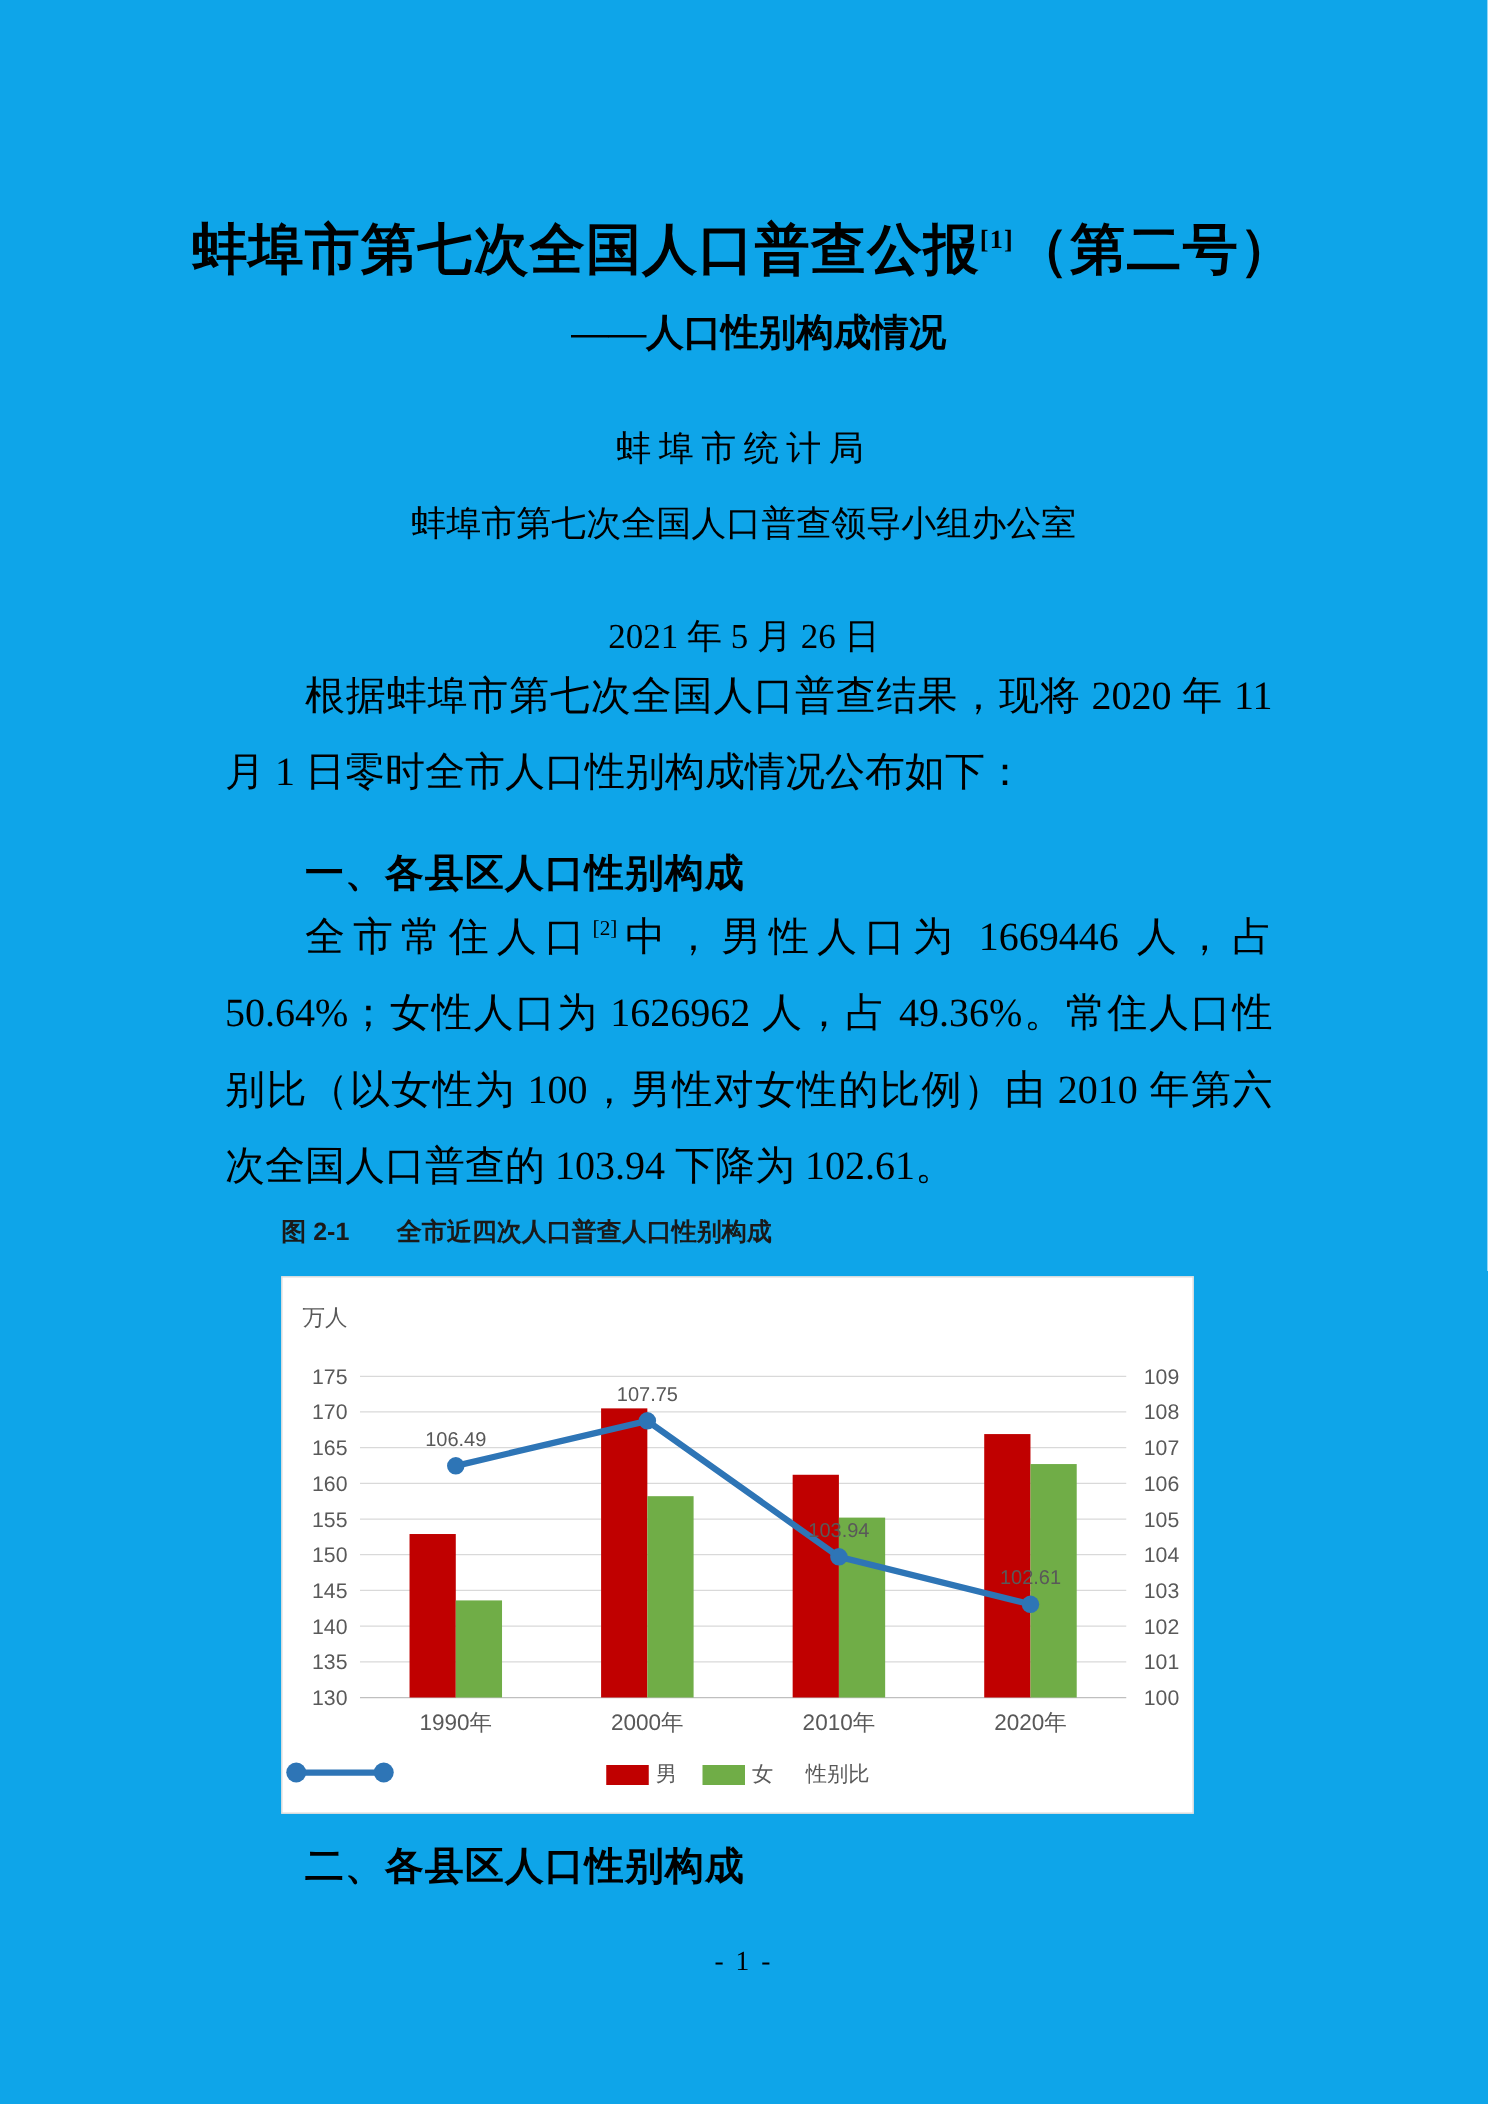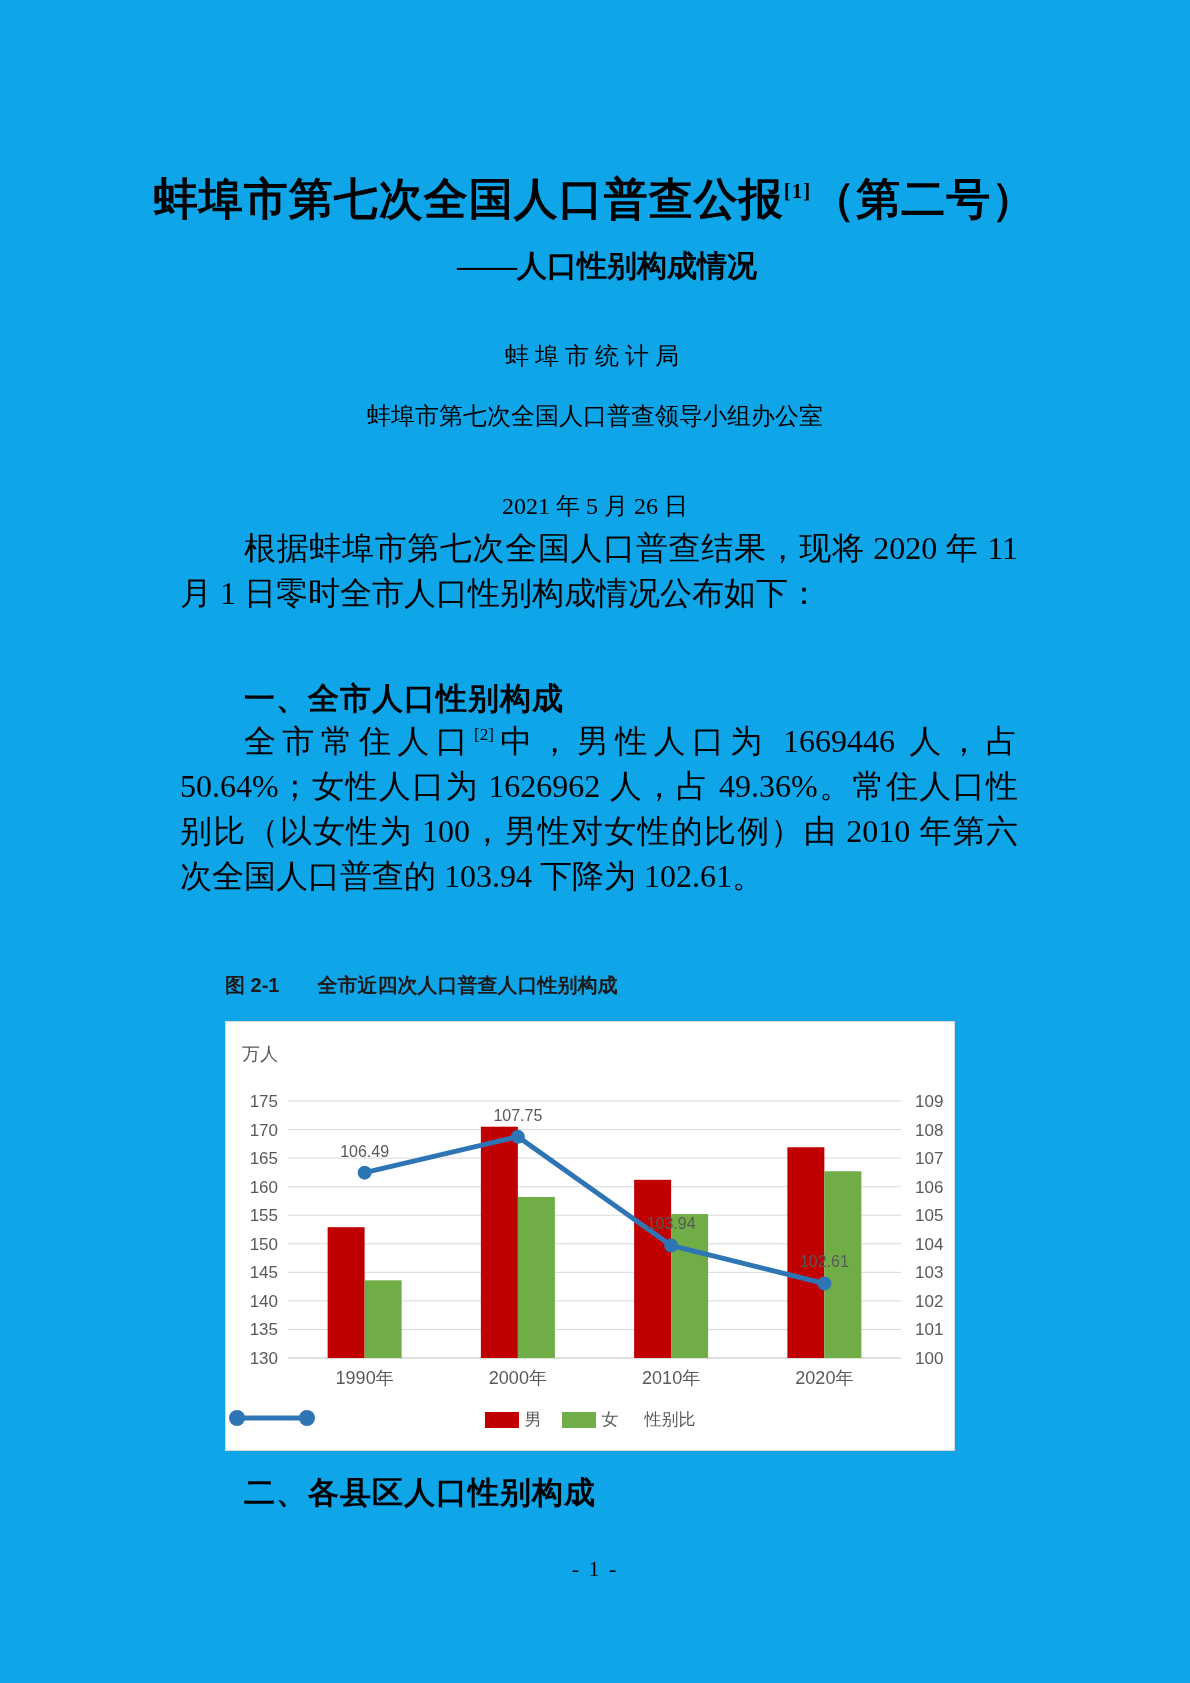--- a/index.html
+++ b/index.html
@@ -10,27 +10,27 @@
   }
   .doc-title {
     position:absolute; top:170px; left:0; width:100%; text-align:center;
     font-size:44px; font-weight:bold; letter-spacing:1px;
   }
   .doc-title sup { font-size:21px; vertical-align:super; }
   .doc-subtitle {
     position:absolute; top:246px; left:12px; width:100%; text-align:center;
     font-size:30px; font-weight:bold;
   }
-  .org-line { position:absolute; left:0; width:100%; text-align:center; font-size:24px; }
+  .org-line { position:absolute; left:0; width:100%; text-align:center; font-size:28px; }
   .org-1 { top:340px; letter-spacing:6px; }
   .org-2 { top:400px; }
   .date-line { top:461px;margin-top:29px; }
   .para {
     position:absolute; left:180px; width:838px;
-    font-size:32px; line-height:45px; text-align:justify; text-justify:inter-ideograph;
+    font-size:32px; line-height:61px; text-align:justify; text-justify:inter-ideograph;
   }
   .para.indent { text-indent:64px; }
   .para sup { font-size:17px; vertical-align:super; }
   .para1 { top:526px; }
   .para2 { top:712px; }
   .sec-heading {
     position:absolute; left:244px; font-size:31px; font-weight:bold;
     font-family:"Liberation Sans","DejaVu Sans",sans-serif; letter-spacing:1px;
   }
   .h1 { top:678px; }
@@ -71,21 +71,21 @@
   </div>
 
   <div class="doc-subtitle">——人口性别构成情况</div>
 
   <div class="org-line org-1">蚌埠市统计局</div>
   <div class="org-line org-2">蚌埠市第七次全国人口普查领导小组办公室</div>
   <div class="org-line date-line">2021 年 5 月 26 日</div>
 
   <div class="para indent para1">根据蚌埠市第七次全国人口普查结果，现将 2020 年 11 月 1 日零时全市人口性别构成情况公布如下：</div>
 
-  <div class="sec-heading h1">一、全市人口性别构成</div>
+  <div class="sec-heading h1">一、各县区人口性别构成</div>
 
   <div class="para indent para2">
     <span>全市常住人口</span><sup>[2]</sup><span>中，男性人口为 1669446 人，占 50.64%；女性人口为 1626962 人，占 49.36%。常住人口性别比（以女性为 100，男性对女性的比例）由 2010 年第六次全国人口普查的 103.94 下降为 102.61。</span>
   </div>
 
   <div class="chart-title">
     <span>图 2-1</span><span class="gap"></span><span>全市近四次人口普查人口性别构成</span>
   </div>
 
   <div class="chart-box">

